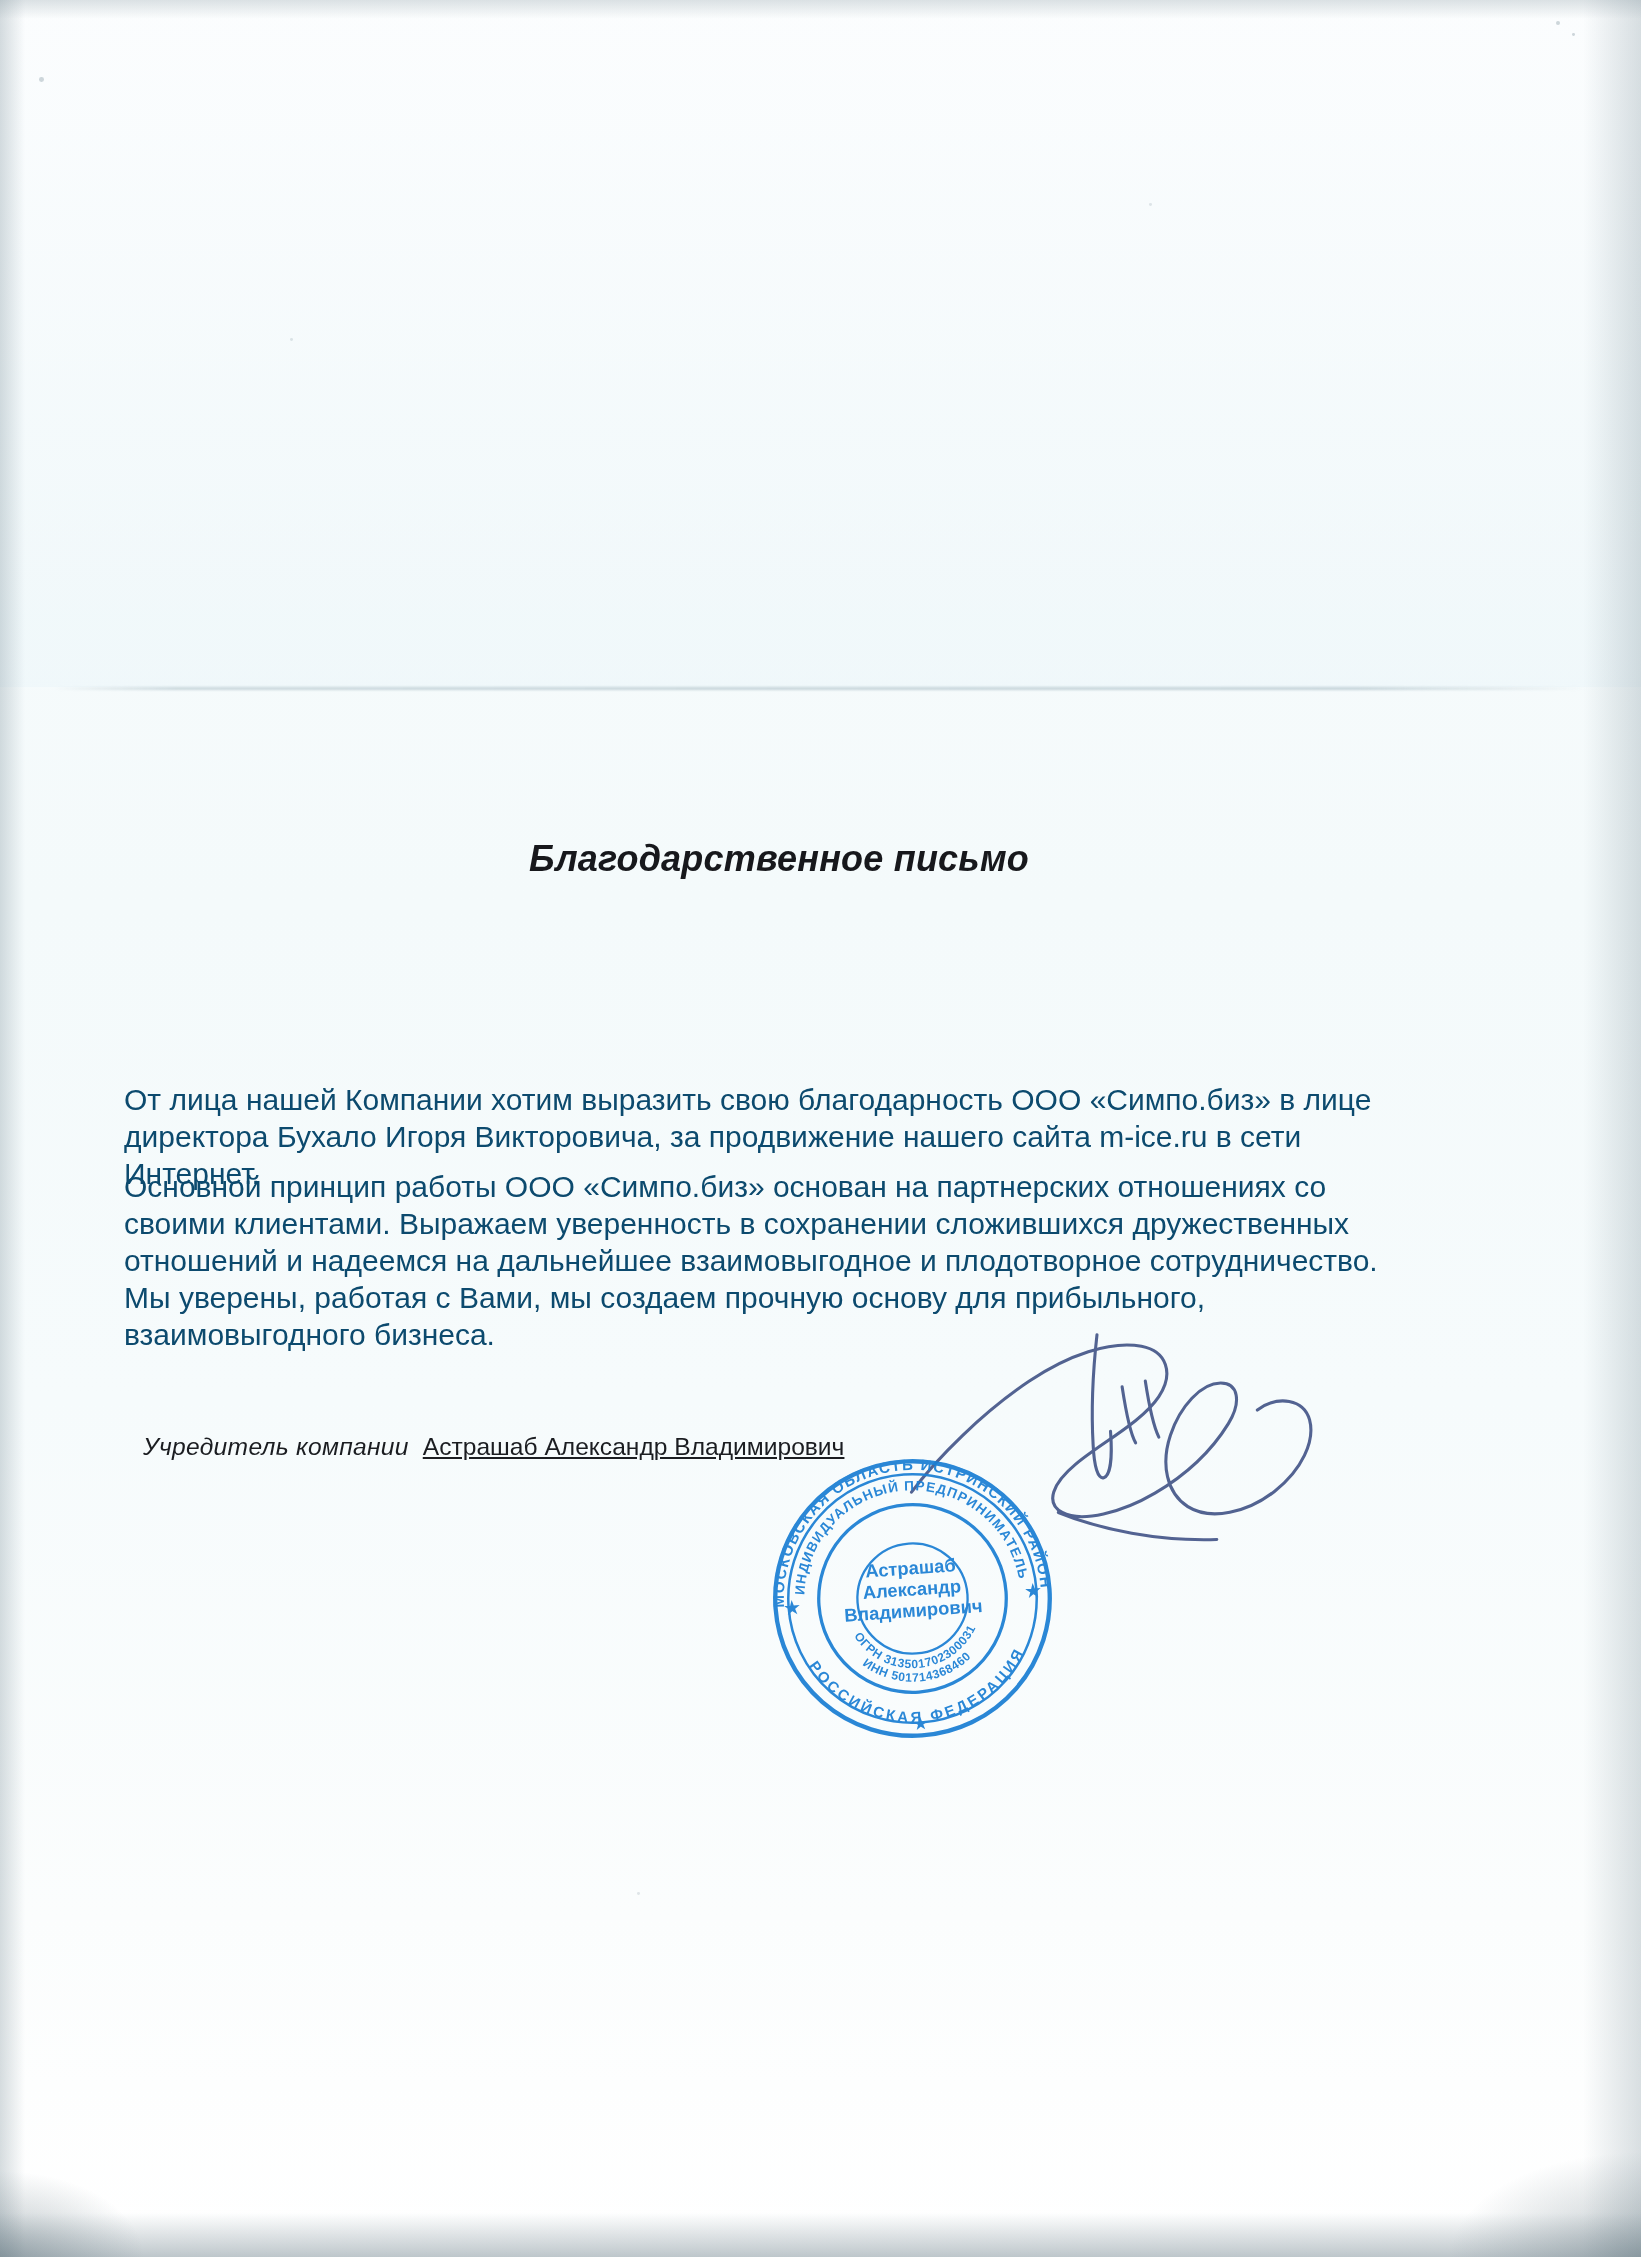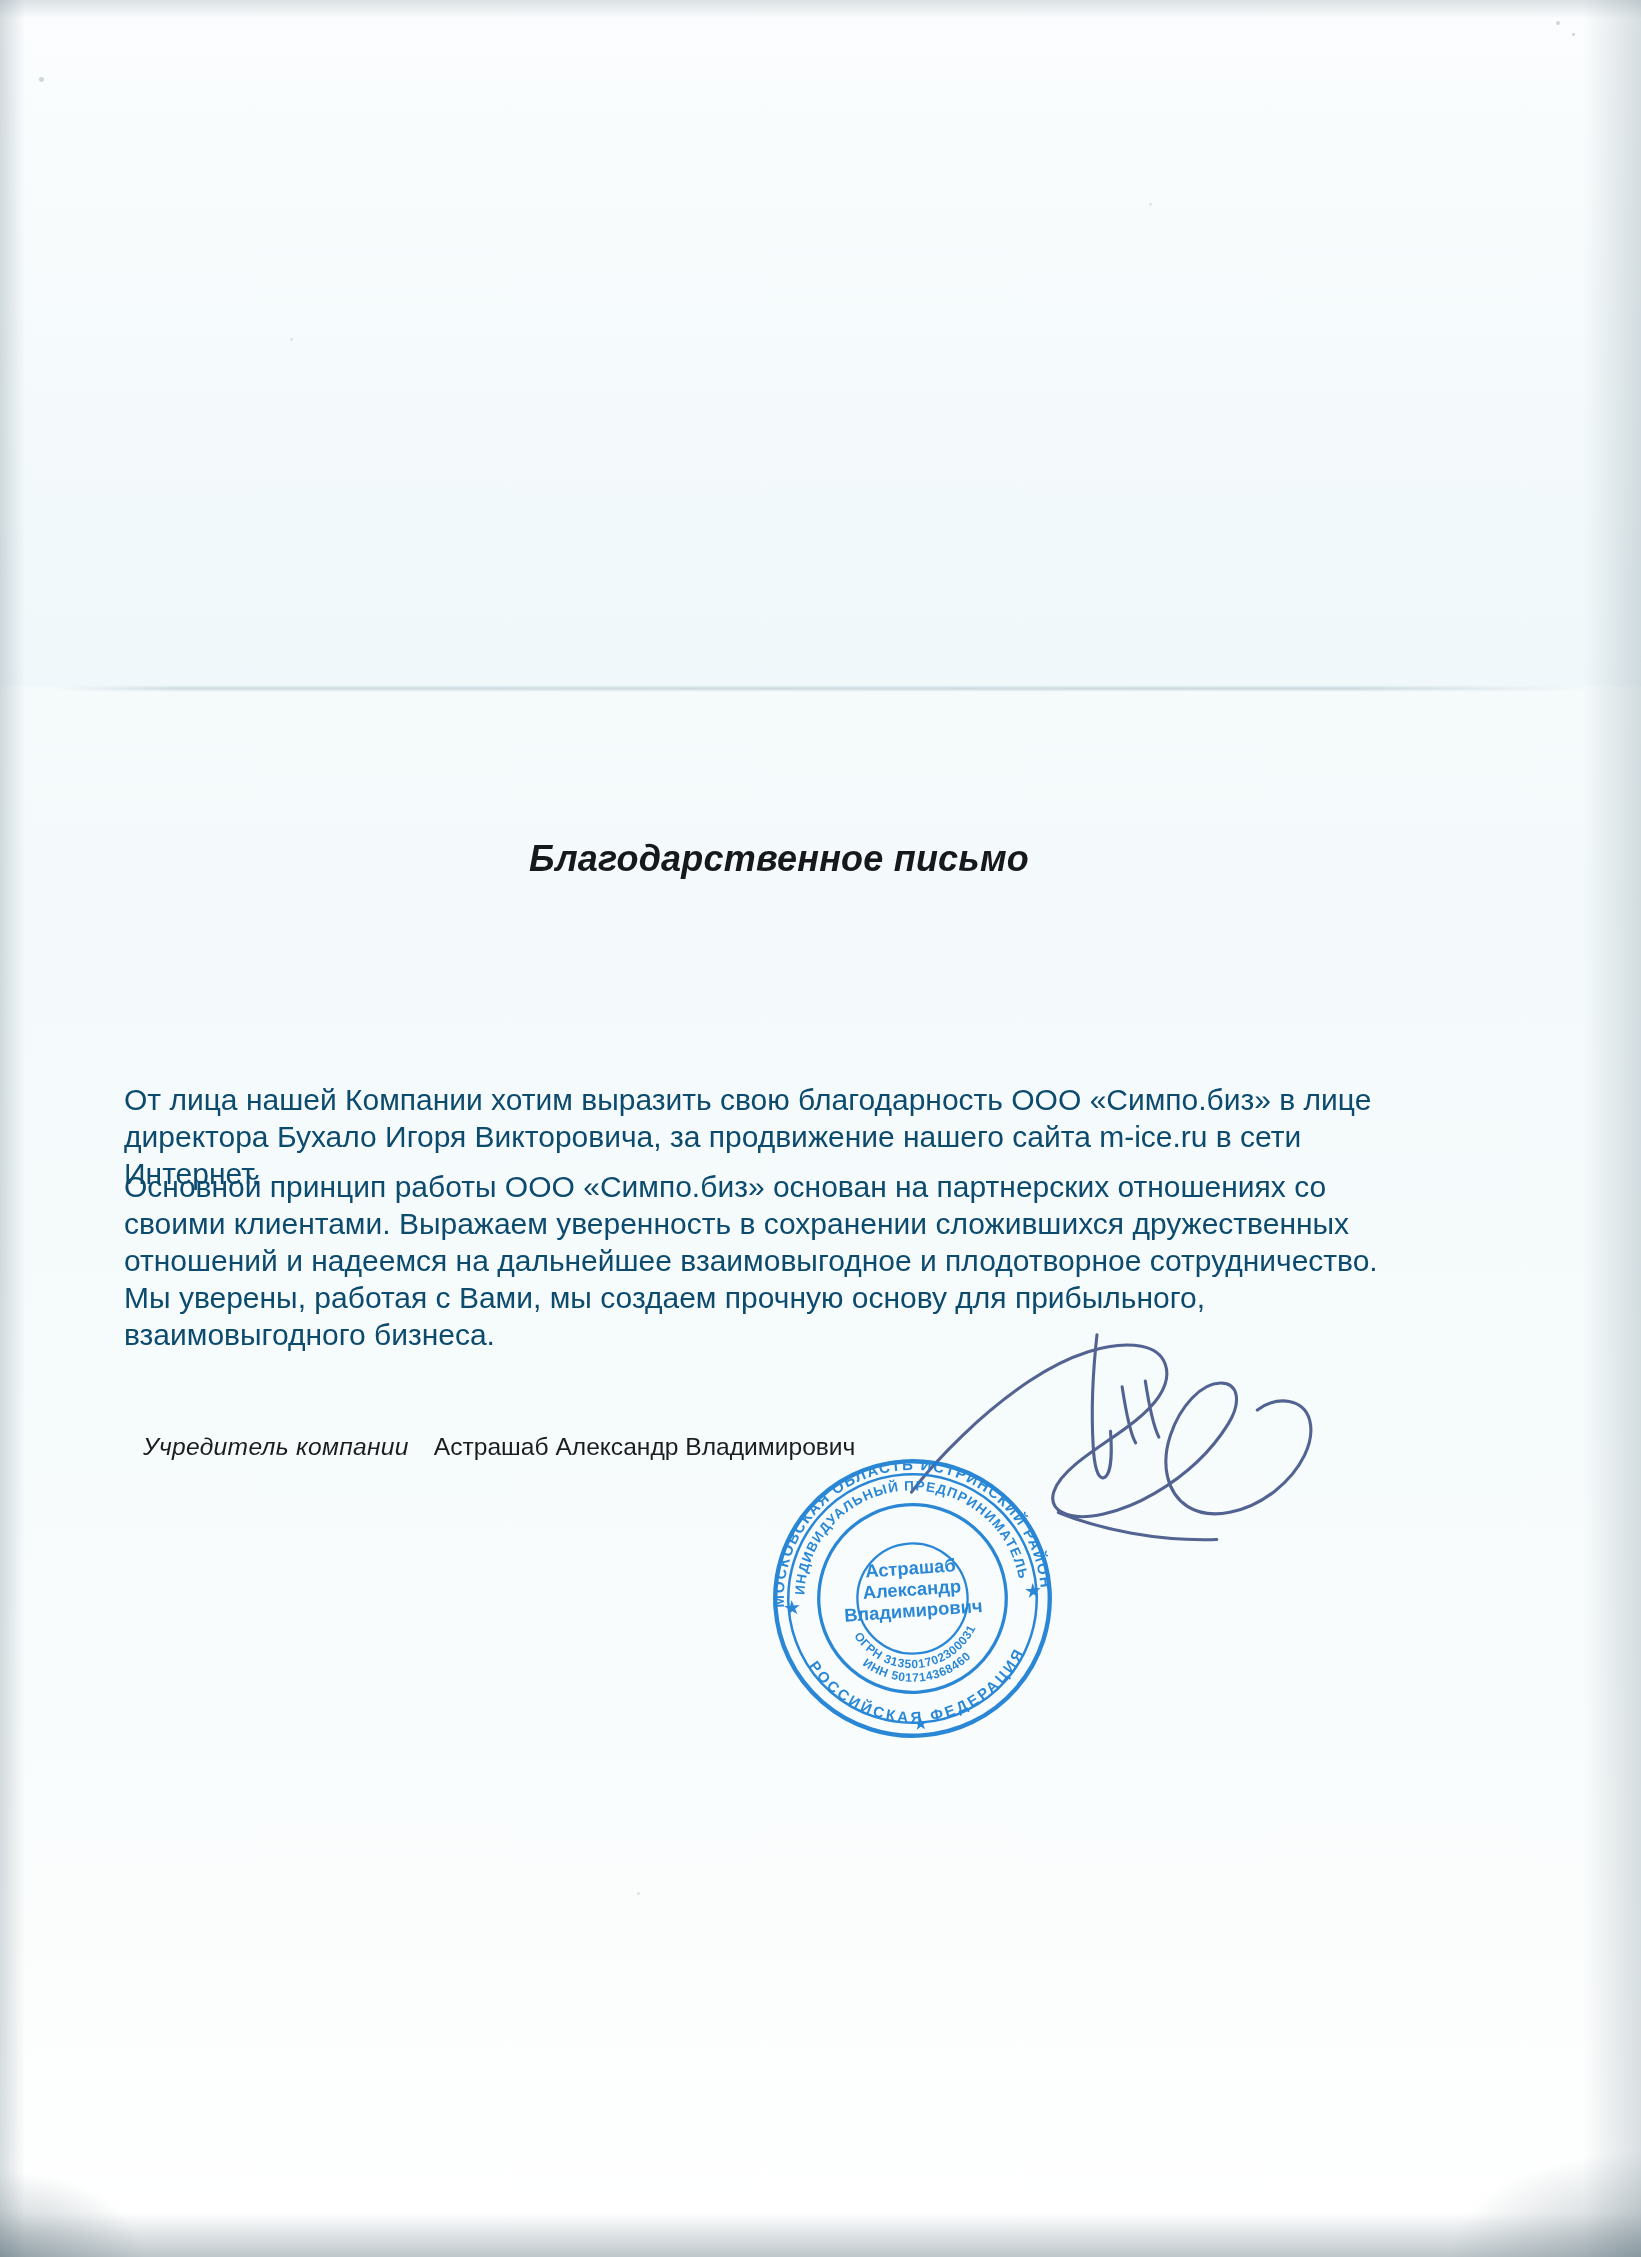--- a/index.html
+++ b/index.html
@@ -103,21 +103,21 @@
   #para-3 { top: 1325px; }
   #signature-line {
     position: absolute;
     left: 143px;
     top: 1433px;
     font-size: 24.6px;
     color: #1b1d21;
     white-space: nowrap;
   }
   #signature-line .role { letter-spacing: 0.3px; font-style: italic; }
-  #signature-line .name { margin-left: 25px; }
+  #signature-line .name { margin-left: 14px; text-decoration: underline; }
 
   
   #ink-signature {
     position: absolute;
     left: 869px;
     top: 1323px;
     width: 541px;
     height: 319px;
     pointer-events: none;
   }

